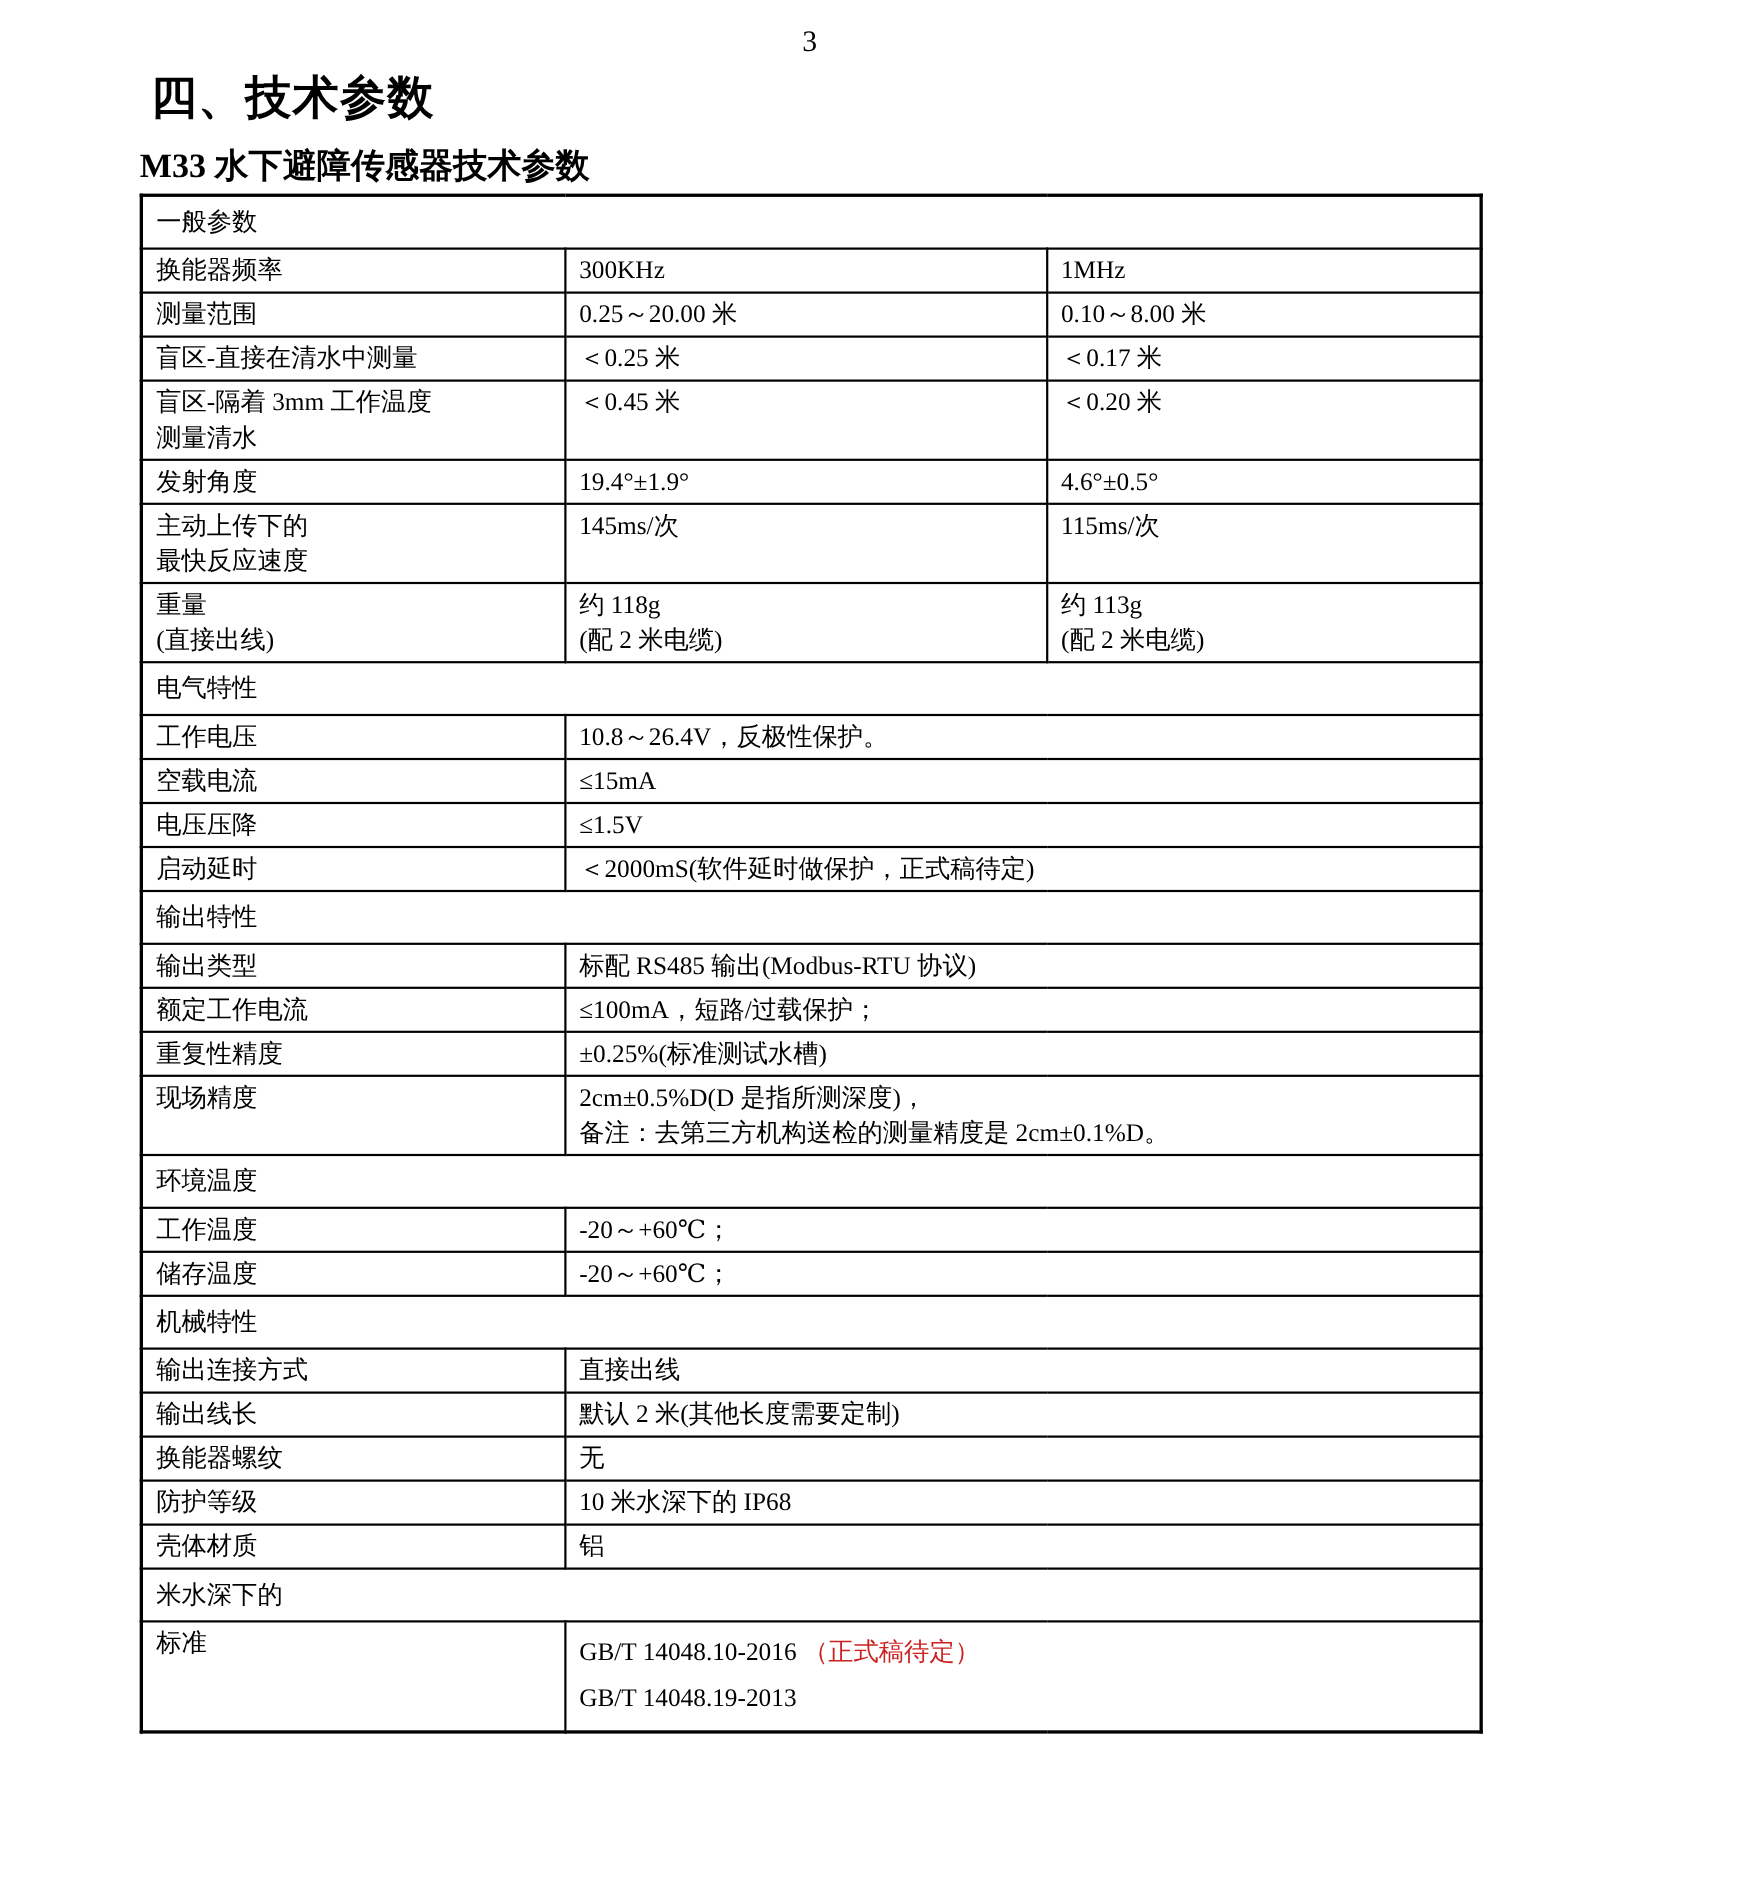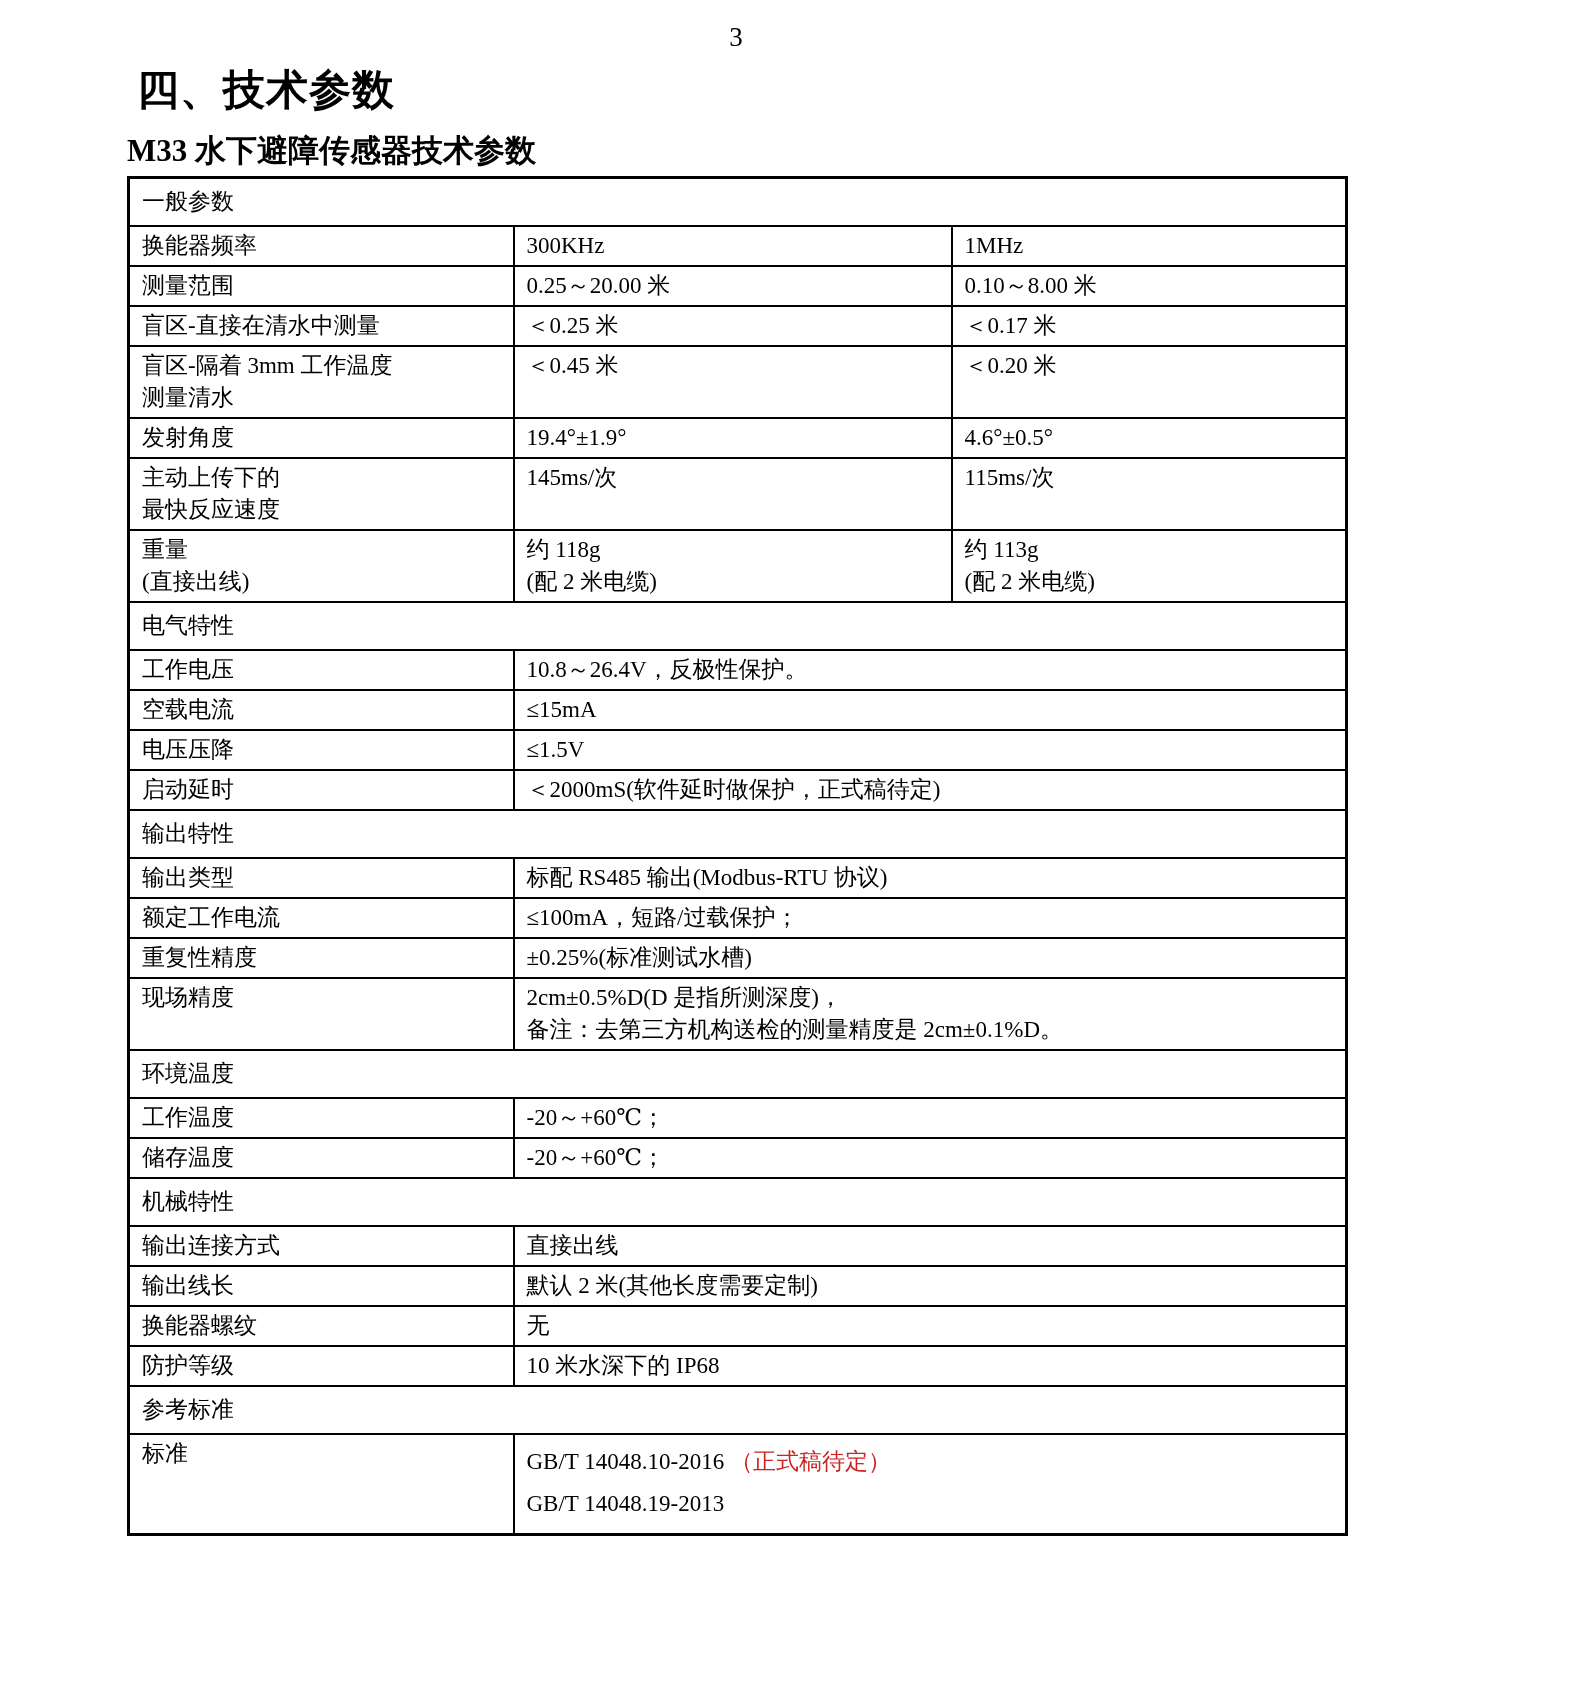--- a/index.html
+++ b/index.html
@@ -267,22 +267,30 @@
         </tr>
         <tr>
           <td>
             <div class="ln">防护等级</div>
           </td>
           <td colspan="2">
             <div class="ln">10 米水深下的 IP68</div>
           </td>
         </tr>
         <tr>
-          <td class="section" colspan="3">
-            <div class="ln">参考标准</div>
+          <td>
+            <div class="ln">壳体材质</div>
+          </td>
+          <td colspan="2">
+            <div class="ln">铝</div>
+          </td>
+        </tr>
+        <tr>
+          <td class="section" colspan="3">
+            <div class="ln">米水深下的</div>
           </td>
         </tr>
         <tr>
           <td>
             <div class="ln">标准</div>
           </td>
           <td class="tall" colspan="2">
             <div class="ln"><span>GB/T 14048.10-2016 </span><span class="red-seg" style="color: rgb(204, 34, 34);">（正式稿待定）</span></div>
             <div class="ln"><span>GB/T 14048.19-2013</span></div>
           </td>

